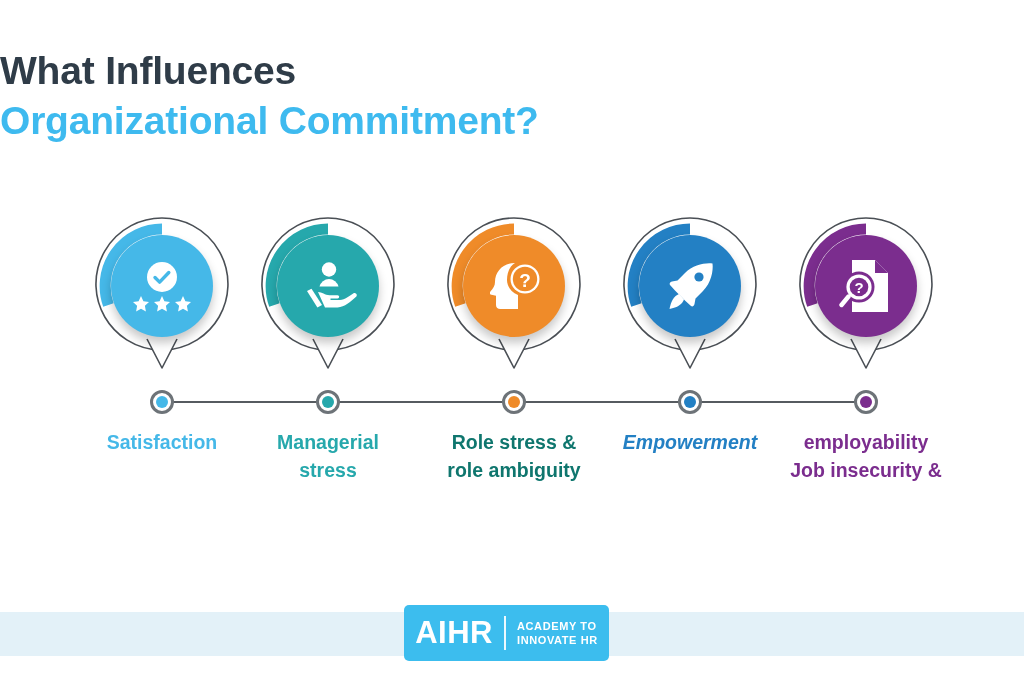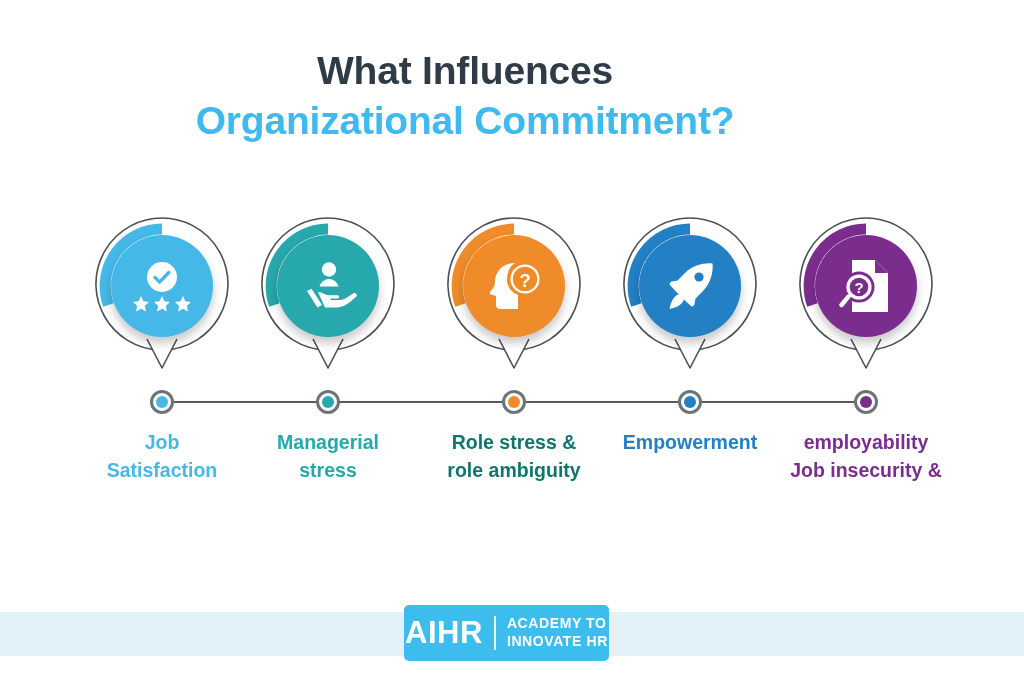--- a/index.html
+++ b/index.html
@@ -14,22 +14,20 @@
     overflow: hidden;
     position: relative;
   }
 
   
   .title-block {
     position: absolute;
     top: 46px;
     left: 0;
     width: 890px;
-    text-align: center;
-    margin-left: 20px;
   }
   .title-line1 {
     font-size: 39px;
     font-weight: bold;
     color: #2e3c४4;
     color: #2f3c48;
     letter-spacing: -0.2px;
     line-height: 1.28;
   }
   .title-line2 {
@@ -167,21 +165,21 @@
     padding-right: 11px;
   }
   .logo-divider {
     width: 2px;
     height: 34px;
     background: #ffffff;
     opacity: 0.9;
   }
   .logo-sub {
     color: #ffffff;
-    font-size: 14px;
+    font-size: 11px;
     font-weight: bold;
     line-height: 1.28;
     letter-spacing: 0.6px;
     padding-left: 11px;
   }
 </style>
 </head>
 <body>
 
 <div class="title-block">
@@ -212,21 +210,20 @@
         <path d="M24 17.5 l4.6 4.6 l9.2 -9.6" fill="none" stroke="#45b8e8" stroke-width="3.4" stroke-linecap="round" stroke-linejoin="round"></path>
         <path d="M10 36 l2.4 5.2 l5.6 .7 l-4.1 3.9 l1.0 5.6 l-4.9 -2.7 l-4.9 2.7 l1.0 -5.6 l-4.1 -3.9 l5.6 -.7 Z" fill="#ffffff"></path>
         <path d="M31 36 l2.4 5.2 l5.6 .7 l-4.1 3.9 l1.0 5.6 l-4.9 -2.7 l-4.9 2.7 l1.0 -5.6 l-4.1 -3.9 l5.6 -.7 Z" fill="#ffffff"></path>
         <path d="M52 36 l2.4 5.2 l5.6 .7 l-4.1 3.9 l1.0 5.6 l-4.9 -2.7 l-4.9 2.7 l1.0 -5.6 l-4.1 -3.9 l5.6 -.7 Z" fill="#ffffff"></path>
       </svg>
     </div>
     <div class="dot">
       <div class="dot-inner" style="background:#45b8e8;"></div>
     </div>
     <div class="label" style="color:#45b8e8;">
-      <div>Job</div>
       <div>Satisfaction</div>
     </div>
   </div>
 
   <div class="node" style="left:240px;">
     <div class="ring-wrap">
       <svg viewBox="0 0 136 160" width="136" height="160">
         <path d="M68 2 A66 66 0 1 1 67.9 2 Z" fill="none" stroke="#4a4f55" stroke-width="1.6"></path>
         <path d="M53 123 L68 152 L83 123" fill="#ffffff" stroke="#4a4f55" stroke-width="1.6" stroke-linejoin="round"></path>
         <line x1="56" y1="122" x2="80" y2="122" stroke="#ffffff" stroke-width="3"></line>
@@ -300,21 +297,21 @@
     <div class="disc" style="background:#2380c4;">
       <svg width="54" height="54" viewBox="0 0 54 54">
         <path d="M49.5 4.5 C42 3.5 30 6 22 14 L14.5 21.5 L9 22.5 C7 23 6 24.5 7 26 L12 31.5 L22.5 42 L28 47 C29.5 48 31 47 31.5 45 L32.5 39.5 L40 32 C48 24 50.5 12 49.5 4.5 Z" fill="#ffffff"></path>
         <circle cx="36" cy="18" r="4.6" fill="#2380c4"></circle>
         <path d="M16 35 C11 37 8 42 6.5 50 C14.5 48.5 19 45.5 21 40.5 Z" fill="#ffffff"></path>
       </svg>
     </div>
     <div class="dot">
       <div class="dot-inner" style="background:#2380c4;"></div>
     </div>
-    <div class="label" style="color:#2380c4;">
+    <div class="label" style="color:#2380c4;font-style:italic;">
       <div>Empowerment</div>
       <div></div>
     </div>
   </div>
 
   <div class="node" style="left:778px;">
     <div class="ring-wrap">
       <svg viewBox="0 0 136 160" width="136" height="160">
         <path d="M68 2 A66 66 0 1 1 67.9 2 Z" fill="none" stroke="#4a4f55" stroke-width="1.6"></path>
         <path d="M53 123 L68 152 L83 123" fill="#ffffff" stroke="#4a4f55" stroke-width="1.6" stroke-linejoin="round"></path>

